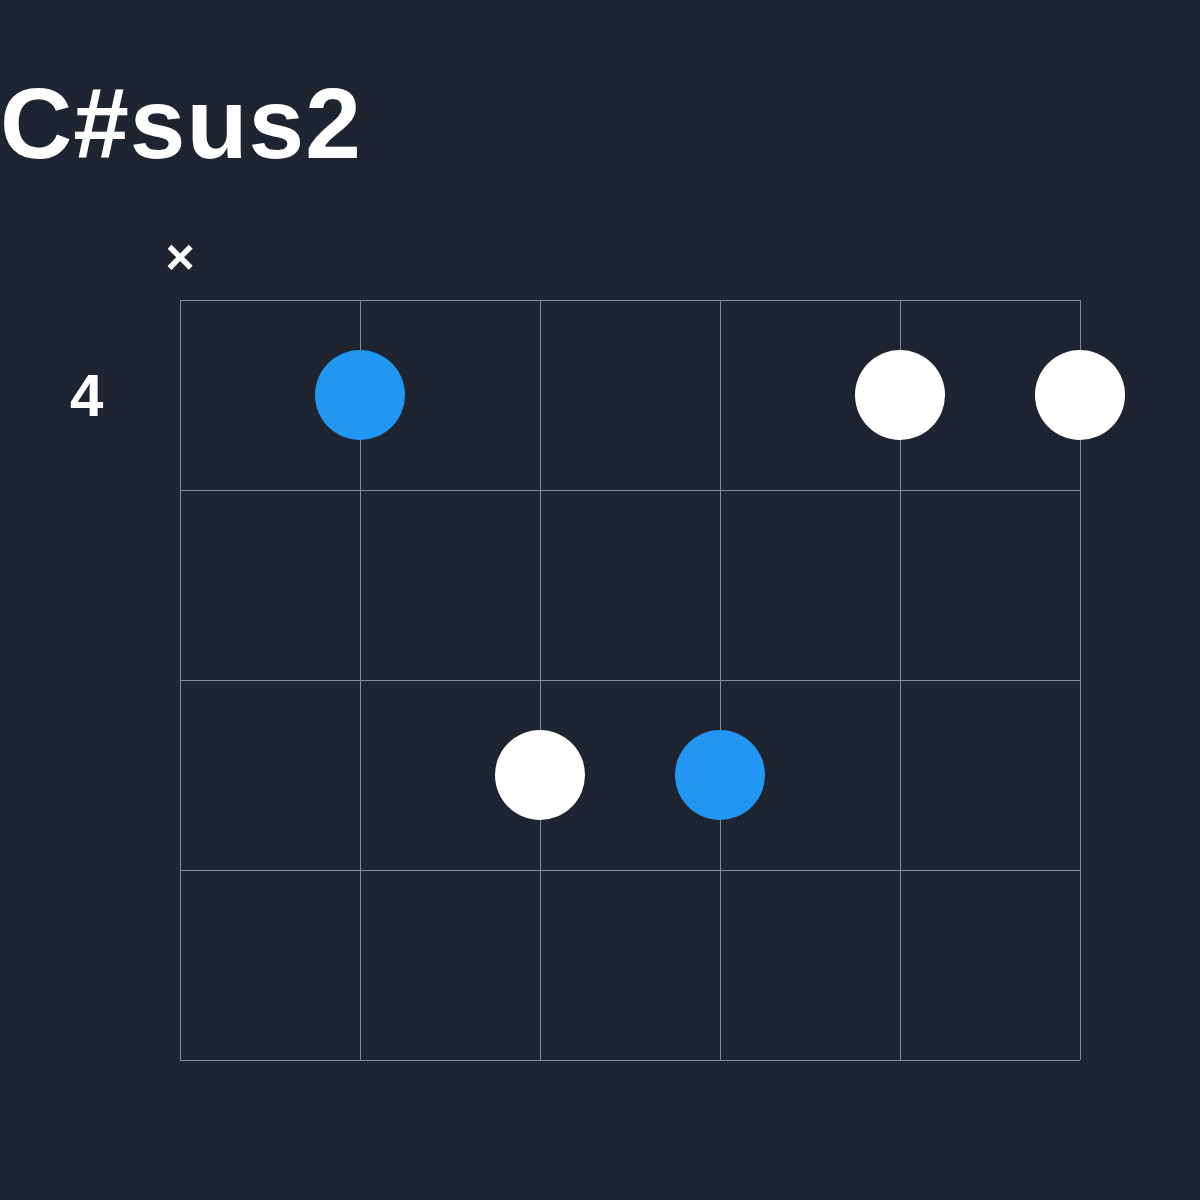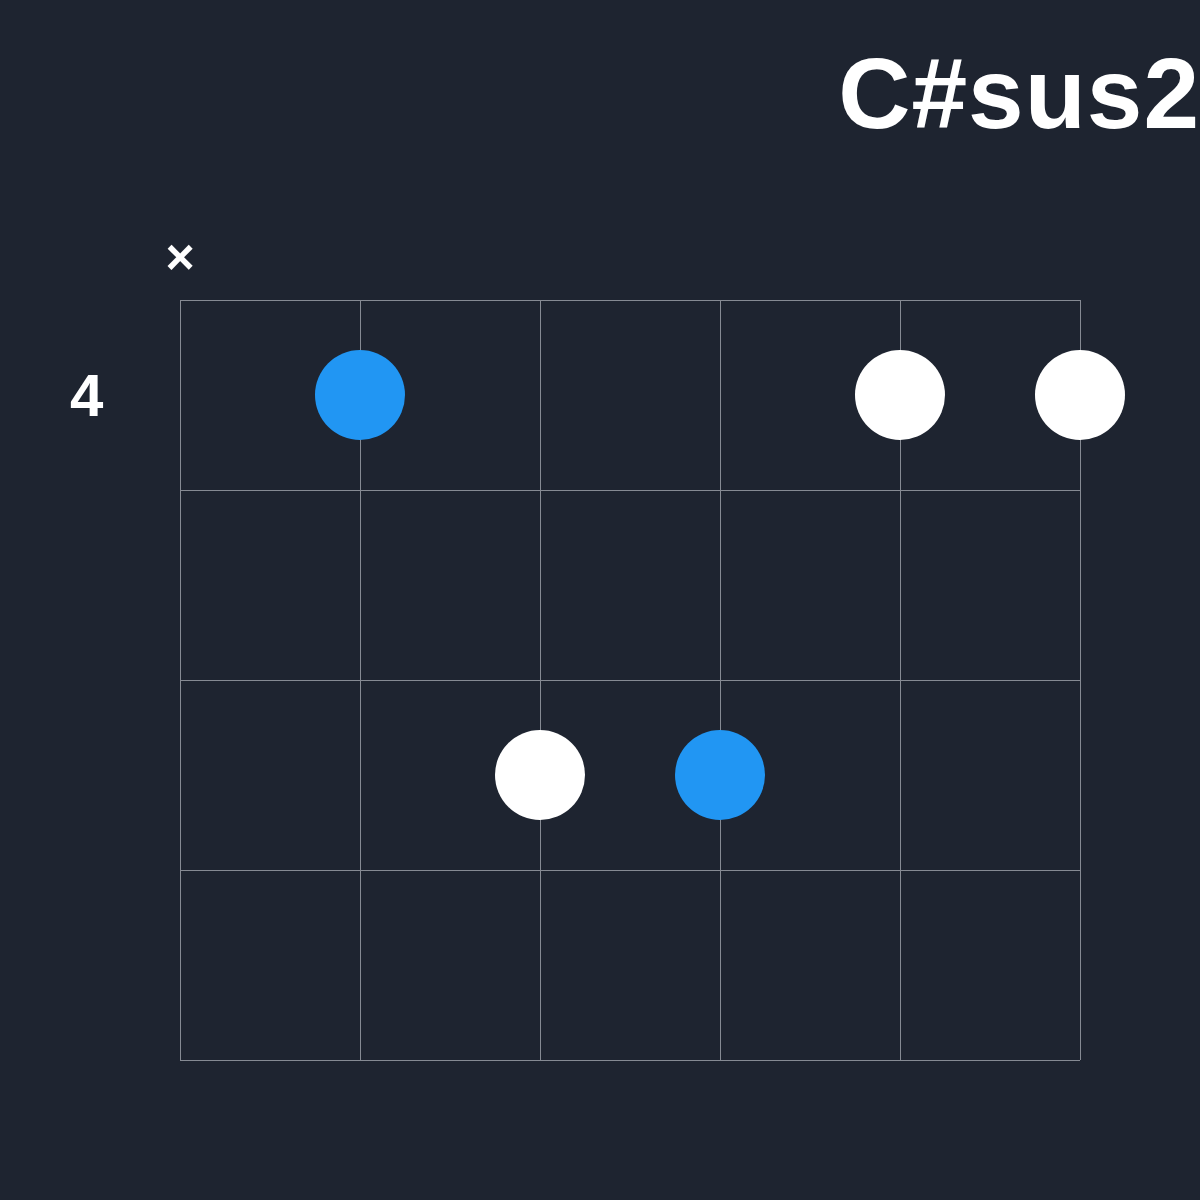--- a/index.html
+++ b/index.html
@@ -7,28 +7,27 @@
       background: #1e2430;
       width: 1200px;
       height: 1200px;
       font-family: -apple-system, BlinkMacSystemFont, "Segoe UI", Helvetica, Arial, sans-serif;
       color: #ffffff;
       overflow: hidden;
       position: relative;
     }
     .title {
       position: absolute;
-      top: 36px;
+      top: 66px;
       left: 0;
       width: 100%;
-      text-align: right;
+      text-align: left;
       font-size: 100px;
       font-weight: 700;
       letter-spacing: 1px;
-      padding-left: 36px;
     }
     .diagram-wrap {
       position: absolute;
       top: 300px;
       left: 180px;
       width: 900px;
       height: 760px;
     }
     .mute-row {
       position: absolute;

